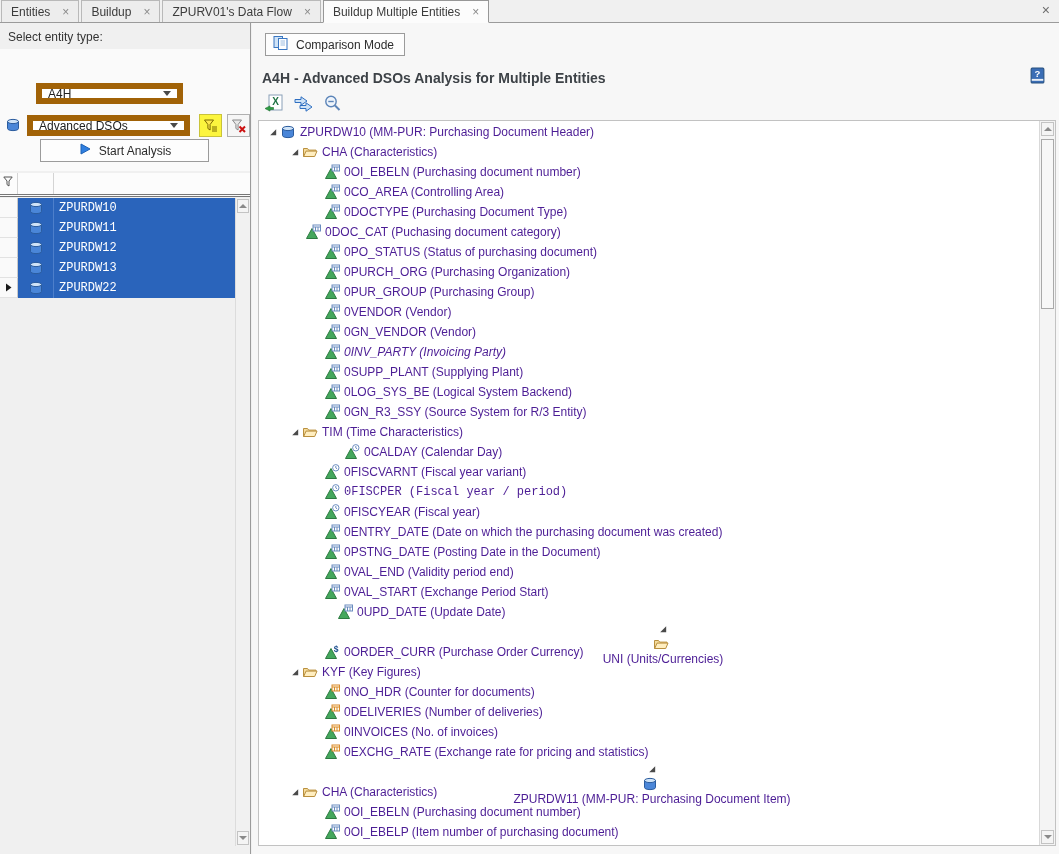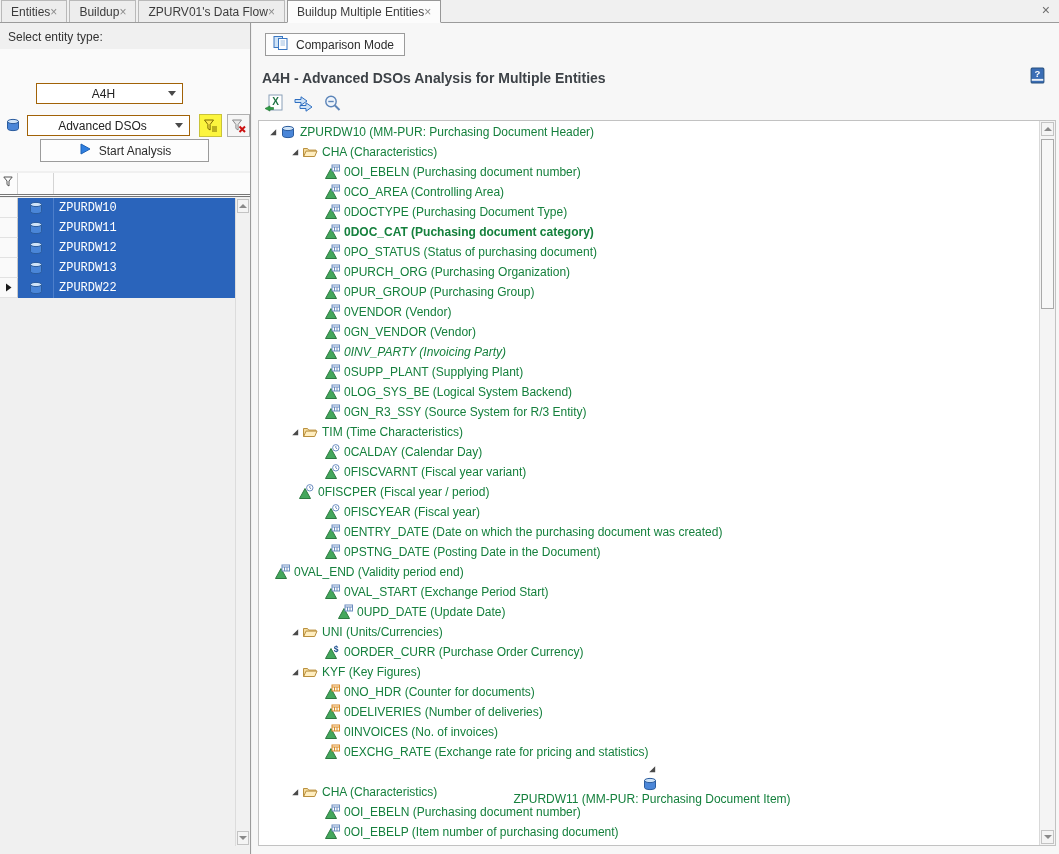--- a/index.html
+++ b/index.html
@@ -3,35 +3,35 @@
 <meta charset="utf-8">
 <style>
   * { margin:0; padding:0; box-sizing:border-box; }
   html,body { width:1059px; height:854px; overflow:hidden; }
   body { font-family:"Liberation Sans", sans-serif; font-size:12px; color:#3c3c3c; background:#eef0f1; }
   #app { position:relative; width:1059px; height:854px; background:#f0f0f0; }
 
   
   #tab-bar { position:absolute; top:0; left:0; right:0; height:23px; background:#f0f0f0;
              border-bottom:1px solid #9b9b9b; display:flex; align-items:flex-end; }
-  .tab { display:inline-flex; align-items:center; height:22px; padding:0 9px;
+  .tab { display:inline-flex; align-items:center; gap:12px; height:22px; padding:0 9px;
          background:#ededed; border:1px solid #b9b9b9; border-bottom:none; margin-right:2px;
          color:#3c3c3c; white-space:nowrap; cursor:default; }
   .tab.active { background:#fcfcfc; border:1px solid #979797; border-bottom:1px solid #fcfcfc;
                 height:23px; margin-bottom:-1px; z-index:2; }
   .tab-close { color:#8b8b8b; font-size:12px; line-height:1; }
   #window-close { position:absolute; right:9px; top:3px; color:#6e6e6e; font-size:14px; line-height:1; cursor:default; }
 
   
   #sidebar { position:absolute; top:23px; left:0; width:251px; bottom:0; background:#f0f0f0;
              border-right:1px solid #9b9b9b; }
   #select-entity-label { padding:7px 8px 5px 8px; border-bottom:1px solid #9b9b9b; color:#333; }
   #controls-area { position:absolute; top:26px; left:0; right:0; height:122px; background:#fafafa; }
-  .combo { position:absolute; background:#fff; border:1px solid #a16207; display:flex;
-           align-items:center; padding:0 6px; cursor:default;text-align:center; }
+  .combo { position:absolute; background:#fff; border:6px solid #a16207; display:flex;
+           align-items:center; padding:0 6px; cursor:default; }
   .combo .combo-value { flex:1; color:#222; }
   .combo-arrow { width:0; height:0; border-left:4px solid transparent; border-right:4px solid transparent;
                  border-top:5px solid #4a4a4a; margin-left:4px; }
   #system-combo { left:36px; top:34px; width:147px; height:21px; }
   #type-combo   { left:27px; top:66px; width:163px; height:21px; }
   #sidebar-adso-icon { position:absolute; left:5px; top:68px; width:17px; height:16px; }
   .sq-btn { position:absolute; width:23px; height:23px; border:1px solid #b0b0b0; display:flex;
             align-items:center; justify-content:center; cursor:default; }
   #filter-edit-button { left:199px; top:65px; background:#fcf53e; border-color:#c9c33a; }
   #filter-clear-button { left:227px; top:65px; background:#f6f6f6; }
@@ -70,21 +70,21 @@
   #help-button { position:absolute; right:13px; top:44px; width:17px; height:17px; cursor:default; }
   #tree-toolbar { position:absolute; left:12px; top:70px; display:flex; gap:9px; align-items:center; }
   .tool-btn { width:20px; height:20px; display:flex; align-items:center; justify-content:center; cursor:default; }
 
   #tree-panel { position:absolute; left:6px; right:3px; top:97px; height:726px; background:#fff;
                 border:1px solid #c2c2c2; overflow:hidden; }
   #tree-rows { position:absolute; top:1px; left:1px; right:17px; bottom:1px; overflow:hidden; }
   .trow { height:20px; display:flex; align-items:center; white-space:nowrap; cursor:default; }
   .caret { width:14px; display:inline-flex; justify-content:center; align-items:center; flex:0 0 14px; }
   .ticon { width:16px; height:16px; margin-right:4px; flex:0 0 16px; display:inline-flex; align-items:center; justify-content:center; }
-  .tlabel { color:#15803d; }
+  .tlabel { color:#4c1d95; }
   #tree-scroll { right:0; top:0; bottom:0; width:16px; border-left:1px solid #d9d9d9; background:#f4f4f4; }
   #tree-thumb { position:absolute; left:1px; right:1px; top:18px; height:170px; background:#f7f7f7; border:1px solid #a9a9a9; }
 </style>
 </head>
 <body>
 
 <div id="app">
 
   <div id="tab-bar">
     <div id="tabs-holder" style="display:flex; align-items:flex-end; height:100%; padding-left:1px;">
@@ -325,21 +325,21 @@
               <svg width="16" height="16" viewBox="0 0 16 16">
                 <polygon points="1.5,14.5 7,4.5 12.5,14.5" fill="#44a75d" stroke="#2c7a40" stroke-width="1"></polygon>
                 <rect x="8" y="1" width="7.5" height="6" fill="#fff" stroke="#6a8cbf"></rect>
                 <line x1="8" y1="3" x2="15.5" y2="3" stroke="#6a8cbf"></line>
                 <line x1="10.5" y1="3" x2="10.5" y2="7" stroke="#6a8cbf"></line>
                 <line x1="13" y1="3" x2="13" y2="7" stroke="#6a8cbf"></line>
               </svg>
             </span>
             <span class="tlabel">0DOCTYPE (Purchasing Document Type)</span>
           </div>
-          <div class="trow" style="padding-left: 50px; font-weight: bold;">
+          <div class="trow" style="padding-left: 31px;">
             <span class="caret"></span>
             <span class="ticon">
               <svg width="16" height="16" viewBox="0 0 16 16">
                 <polygon points="1.5,14.5 7,4.5 12.5,14.5" fill="#44a75d" stroke="#2c7a40" stroke-width="1"></polygon>
                 <rect x="8" y="1" width="7.5" height="6" fill="#fff" stroke="#6a8cbf"></rect>
                 <line x1="8" y1="3" x2="15.5" y2="3" stroke="#6a8cbf"></line>
                 <line x1="10.5" y1="3" x2="10.5" y2="7" stroke="#6a8cbf"></line>
                 <line x1="13" y1="3" x2="13" y2="7" stroke="#6a8cbf"></line>
               </svg>
             </span>
@@ -469,21 +469,21 @@
               </svg>
             </span>
             <span class="ticon">
               <svg width="16" height="16" viewBox="0 0 16 16">
                 <path d="M1.5 12.5v-8h4l1.2 1.6h7.3v2H5l-1.6 4.4z" fill="#f5dc9c" stroke="#b98f3e"></path>
                 <path d="M1.7 12.5 4 7.1h11l-2.3 5.4z" fill="#ffeec0" stroke="#b98f3e"></path>
               </svg>
             </span>
             <span class="tlabel">TIM (Time Characteristics)</span>
           </div>
-          <div class="trow" style="padding-left: 50px;">
+          <div class="trow" style="padding-left: 70px;">
             <span class="caret"></span>
             <span class="ticon">
               <svg width="16" height="16" viewBox="0 0 16 16">
                 <polygon points="1.5,14.5 7,4.5 12.5,14.5" fill="#44a75d" stroke="#2c7a40" stroke-width="1"></polygon>
                 <circle cx="11.8" cy="3.8" r="3.2" fill="#fff" stroke="#6a8cbf"></circle>
                 <path d="M11.8 2v1.9l1.3.9" fill="none" stroke="#6a8cbf"></path>
               </svg>
             </span>
             <span class="tlabel">0CALDAY (Calendar Day)</span>
           </div>
@@ -491,21 +491,21 @@
             <span class="caret"></span>
             <span class="ticon">
               <svg width="16" height="16" viewBox="0 0 16 16">
                 <polygon points="1.5,14.5 7,4.5 12.5,14.5" fill="#44a75d" stroke="#2c7a40" stroke-width="1"></polygon>
                 <circle cx="11.8" cy="3.8" r="3.2" fill="#fff" stroke="#6a8cbf"></circle>
                 <path d="M11.8 2v1.9l1.3.9" fill="none" stroke="#6a8cbf"></path>
               </svg>
             </span>
             <span class="tlabel">0FISCVARNT (Fiscal year variant)</span>
           </div>
-          <div class="trow" style="padding-left: 24px;">
+          <div class="trow" style="padding-left: 50px; font-family: Liberation Mono, monospace;">
             <span class="caret"></span>
             <span class="ticon">
               <svg width="16" height="16" viewBox="0 0 16 16">
                 <polygon points="1.5,14.5 7,4.5 12.5,14.5" fill="#44a75d" stroke="#2c7a40" stroke-width="1"></polygon>
                 <circle cx="11.8" cy="3.8" r="3.2" fill="#fff" stroke="#6a8cbf"></circle>
                 <path d="M11.8 2v1.9l1.3.9" fill="none" stroke="#6a8cbf"></path>
               </svg>
             </span>
             <span class="tlabel">0FISCPER (Fiscal year / period)</span>
           </div>
@@ -539,21 +539,21 @@
               <svg width="16" height="16" viewBox="0 0 16 16">
                 <polygon points="1.5,14.5 7,4.5 12.5,14.5" fill="#44a75d" stroke="#2c7a40" stroke-width="1"></polygon>
                 <rect x="8" y="1" width="7.5" height="6" fill="#fff" stroke="#6a8cbf"></rect>
                 <line x1="8" y1="3" x2="15.5" y2="3" stroke="#6a8cbf"></line>
                 <line x1="10.5" y1="3" x2="10.5" y2="7" stroke="#6a8cbf"></line>
                 <line x1="13" y1="3" x2="13" y2="7" stroke="#6a8cbf"></line>
               </svg>
             </span>
             <span class="tlabel">0PSTNG_DATE (Posting Date in the Document)</span>
           </div>
-          <div class="trow" style="">
+          <div class="trow" style="padding-left: 50px;">
             <span class="caret"></span>
             <span class="ticon">
               <svg width="16" height="16" viewBox="0 0 16 16">
                 <polygon points="1.5,14.5 7,4.5 12.5,14.5" fill="#44a75d" stroke="#2c7a40" stroke-width="1"></polygon>
                 <rect x="8" y="1" width="7.5" height="6" fill="#fff" stroke="#6a8cbf"></rect>
                 <line x1="8" y1="3" x2="15.5" y2="3" stroke="#6a8cbf"></line>
                 <line x1="10.5" y1="3" x2="10.5" y2="7" stroke="#6a8cbf"></line>
                 <line x1="13" y1="3" x2="13" y2="7" stroke="#6a8cbf"></line>
               </svg>
             </span>
@@ -577,137 +577,137 @@
             <span class="ticon">
               <svg width="16" height="16" viewBox="0 0 16 16">
                 <polygon points="1.5,14.5 7,4.5 12.5,14.5" fill="#44a75d" stroke="#2c7a40" stroke-width="1"></polygon>
                 <rect x="8" y="1" width="7.5" height="6" fill="#fff" stroke="#6a8cbf"></rect>
                 <line x1="8" y1="3" x2="15.5" y2="3" stroke="#6a8cbf"></line>
                 <line x1="10.5" y1="3" x2="10.5" y2="7" stroke="#6a8cbf"></line>
                 <line x1="13" y1="3" x2="13" y2="7" stroke="#6a8cbf"></line>
               </svg>
             </span>
             <span class="tlabel">0UPD_DATE (Update Date)</span>
+          </div>
+          <div class="trow" style="padding-left: 28px; flex-direction: column;">
+            <span class="caret">
+              <svg width="10" height="10" viewBox="0 0 10 10">
+                <polygon points="8.2,2.2 8.2,8.2 2.2,8.2" fill="#4a4a4a"></polygon>
+              </svg>
+            </span>
+            <span class="ticon">
+              <svg width="16" height="16" viewBox="0 0 16 16">
+                <path d="M1.5 12.5v-8h4l1.2 1.6h7.3v2H5l-1.6 4.4z" fill="#f5dc9c" stroke="#b98f3e"></path>
+                <path d="M1.7 12.5 4 7.1h11l-2.3 5.4z" fill="#ffeec0" stroke="#b98f3e"></path>
+              </svg>
+            </span>
+            <span class="tlabel">UNI (Units/Currencies)</span>
+          </div>
+          <div class="trow" style="padding-left: 50px;">
+            <span class="caret"></span>
+            <span class="ticon">
+              <svg width="16" height="16" viewBox="0 0 16 16">
+                <polygon points="1.5,14.5 7,4.5 12.5,14.5" fill="#44a75d" stroke="#2c7a40" stroke-width="1"></polygon>
+                <text x="12" y="7.5" font-size="8.5" font-weight="bold" fill="#1d4f8f" text-anchor="middle" font-family="Liberation Sans,sans-serif">$</text>
+              </svg>
+            </span>
+            <span class="tlabel">0ORDER_CURR (Purchase Order Currency)</span>
           </div>
           <div class="trow" style="padding-left: 28px;">
             <span class="caret">
               <svg width="10" height="10" viewBox="0 0 10 10">
                 <polygon points="8.2,2.2 8.2,8.2 2.2,8.2" fill="#4a4a4a"></polygon>
               </svg>
             </span>
             <span class="ticon">
               <svg width="16" height="16" viewBox="0 0 16 16">
                 <path d="M1.5 12.5v-8h4l1.2 1.6h7.3v2H5l-1.6 4.4z" fill="#f5dc9c" stroke="#b98f3e"></path>
                 <path d="M1.7 12.5 4 7.1h11l-2.3 5.4z" fill="#ffeec0" stroke="#b98f3e"></path>
               </svg>
             </span>
-            <span class="tlabel">UNI (Units/Currencies)</span>
-          </div>
-          <div class="trow" style="padding-left: 50px;">
-            <span class="caret"></span>
-            <span class="ticon">
-              <svg width="16" height="16" viewBox="0 0 16 16">
-                <polygon points="1.5,14.5 7,4.5 12.5,14.5" fill="#44a75d" stroke="#2c7a40" stroke-width="1"></polygon>
-                <text x="12" y="7.5" font-size="8.5" font-weight="bold" fill="#1d4f8f" text-anchor="middle" font-family="Liberation Sans,sans-serif">$</text>
-              </svg>
-            </span>
-            <span class="tlabel">0ORDER_CURR (Purchase Order Currency)</span>
+            <span class="tlabel">KYF (Key Figures)</span>
+          </div>
+          <div class="trow" style="padding-left: 50px;">
+            <span class="caret"></span>
+            <span class="ticon">
+              <svg width="16" height="16" viewBox="0 0 16 16">
+                <polygon points="1.5,14.5 7,4.5 12.5,14.5" fill="#44a75d" stroke="#2c7a40" stroke-width="1"></polygon>
+                <rect x="8" y="1" width="7.5" height="6" fill="#fffbe8" stroke="#d98a2b"></rect>
+                <line x1="8" y1="3" x2="15.5" y2="3" stroke="#d98a2b"></line>
+                <line x1="10.5" y1="3" x2="10.5" y2="7" stroke="#d98a2b"></line>
+                <line x1="13" y1="3" x2="13" y2="7" stroke="#d98a2b"></line>
+              </svg>
+            </span>
+            <span class="tlabel">0NO_HDR (Counter for documents)</span>
+          </div>
+          <div class="trow" style="padding-left: 50px;">
+            <span class="caret"></span>
+            <span class="ticon">
+              <svg width="16" height="16" viewBox="0 0 16 16">
+                <polygon points="1.5,14.5 7,4.5 12.5,14.5" fill="#44a75d" stroke="#2c7a40" stroke-width="1"></polygon>
+                <rect x="8" y="1" width="7.5" height="6" fill="#fffbe8" stroke="#d98a2b"></rect>
+                <line x1="8" y1="3" x2="15.5" y2="3" stroke="#d98a2b"></line>
+                <line x1="10.5" y1="3" x2="10.5" y2="7" stroke="#d98a2b"></line>
+                <line x1="13" y1="3" x2="13" y2="7" stroke="#d98a2b"></line>
+              </svg>
+            </span>
+            <span class="tlabel">0DELIVERIES (Number of deliveries)</span>
+          </div>
+          <div class="trow" style="padding-left: 50px;">
+            <span class="caret"></span>
+            <span class="ticon">
+              <svg width="16" height="16" viewBox="0 0 16 16">
+                <polygon points="1.5,14.5 7,4.5 12.5,14.5" fill="#44a75d" stroke="#2c7a40" stroke-width="1"></polygon>
+                <rect x="8" y="1" width="7.5" height="6" fill="#fffbe8" stroke="#d98a2b"></rect>
+                <line x1="8" y1="3" x2="15.5" y2="3" stroke="#d98a2b"></line>
+                <line x1="10.5" y1="3" x2="10.5" y2="7" stroke="#d98a2b"></line>
+                <line x1="13" y1="3" x2="13" y2="7" stroke="#d98a2b"></line>
+              </svg>
+            </span>
+            <span class="tlabel">0INVOICES (No. of invoices)</span>
+          </div>
+          <div class="trow" style="padding-left: 50px;">
+            <span class="caret"></span>
+            <span class="ticon">
+              <svg width="16" height="16" viewBox="0 0 16 16">
+                <polygon points="1.5,14.5 7,4.5 12.5,14.5" fill="#44a75d" stroke="#2c7a40" stroke-width="1"></polygon>
+                <rect x="8" y="1" width="7.5" height="6" fill="#fffbe8" stroke="#d98a2b"></rect>
+                <line x1="8" y1="3" x2="15.5" y2="3" stroke="#d98a2b"></line>
+                <line x1="10.5" y1="3" x2="10.5" y2="7" stroke="#d98a2b"></line>
+                <line x1="13" y1="3" x2="13" y2="7" stroke="#d98a2b"></line>
+              </svg>
+            </span>
+            <span class="tlabel">0EXCHG_RATE (Exchange rate for pricing and statistics)</span>
+          </div>
+          <div class="trow" style="padding-left: 6px; flex-direction: column;">
+            <span class="caret">
+              <svg width="10" height="10" viewBox="0 0 10 10">
+                <polygon points="8.2,2.2 8.2,8.2 2.2,8.2" fill="#4a4a4a"></polygon>
+              </svg>
+            </span>
+            <span class="ticon">
+              <svg width="16" height="16" viewBox="0 0 16 16">
+                <path d="M2.5 4.5v7c0 1.3 2.5 2.1 5.5 2.1s5.5-.8 5.5-2.1v-7z" fill="#4a86d8" stroke="#2b5c9e"></path>
+                <ellipse cx="8" cy="4.5" rx="5.5" ry="2.1" fill="#cfe3f7" stroke="#2b5c9e"></ellipse>
+              </svg>
+            </span>
+            <span class="tlabel">ZPURDW11 (MM-PUR: Purchasing Document Item)</span>
           </div>
           <div class="trow" style="padding-left: 28px;">
             <span class="caret">
               <svg width="10" height="10" viewBox="0 0 10 10">
                 <polygon points="8.2,2.2 8.2,8.2 2.2,8.2" fill="#4a4a4a"></polygon>
               </svg>
             </span>
             <span class="ticon">
               <svg width="16" height="16" viewBox="0 0 16 16">
                 <path d="M1.5 12.5v-8h4l1.2 1.6h7.3v2H5l-1.6 4.4z" fill="#f5dc9c" stroke="#b98f3e"></path>
                 <path d="M1.7 12.5 4 7.1h11l-2.3 5.4z" fill="#ffeec0" stroke="#b98f3e"></path>
               </svg>
             </span>
-            <span class="tlabel">KYF (Key Figures)</span>
-          </div>
-          <div class="trow" style="padding-left: 50px;">
-            <span class="caret"></span>
-            <span class="ticon">
-              <svg width="16" height="16" viewBox="0 0 16 16">
-                <polygon points="1.5,14.5 7,4.5 12.5,14.5" fill="#44a75d" stroke="#2c7a40" stroke-width="1"></polygon>
-                <rect x="8" y="1" width="7.5" height="6" fill="#fffbe8" stroke="#d98a2b"></rect>
-                <line x1="8" y1="3" x2="15.5" y2="3" stroke="#d98a2b"></line>
-                <line x1="10.5" y1="3" x2="10.5" y2="7" stroke="#d98a2b"></line>
-                <line x1="13" y1="3" x2="13" y2="7" stroke="#d98a2b"></line>
-              </svg>
-            </span>
-            <span class="tlabel">0NO_HDR (Counter for documents)</span>
-          </div>
-          <div class="trow" style="padding-left: 50px;">
-            <span class="caret"></span>
-            <span class="ticon">
-              <svg width="16" height="16" viewBox="0 0 16 16">
-                <polygon points="1.5,14.5 7,4.5 12.5,14.5" fill="#44a75d" stroke="#2c7a40" stroke-width="1"></polygon>
-                <rect x="8" y="1" width="7.5" height="6" fill="#fffbe8" stroke="#d98a2b"></rect>
-                <line x1="8" y1="3" x2="15.5" y2="3" stroke="#d98a2b"></line>
-                <line x1="10.5" y1="3" x2="10.5" y2="7" stroke="#d98a2b"></line>
-                <line x1="13" y1="3" x2="13" y2="7" stroke="#d98a2b"></line>
-              </svg>
-            </span>
-            <span class="tlabel">0DELIVERIES (Number of deliveries)</span>
-          </div>
-          <div class="trow" style="padding-left: 50px;">
-            <span class="caret"></span>
-            <span class="ticon">
-              <svg width="16" height="16" viewBox="0 0 16 16">
-                <polygon points="1.5,14.5 7,4.5 12.5,14.5" fill="#44a75d" stroke="#2c7a40" stroke-width="1"></polygon>
-                <rect x="8" y="1" width="7.5" height="6" fill="#fffbe8" stroke="#d98a2b"></rect>
-                <line x1="8" y1="3" x2="15.5" y2="3" stroke="#d98a2b"></line>
-                <line x1="10.5" y1="3" x2="10.5" y2="7" stroke="#d98a2b"></line>
-                <line x1="13" y1="3" x2="13" y2="7" stroke="#d98a2b"></line>
-              </svg>
-            </span>
-            <span class="tlabel">0INVOICES (No. of invoices)</span>
-          </div>
-          <div class="trow" style="padding-left: 50px;">
-            <span class="caret"></span>
-            <span class="ticon">
-              <svg width="16" height="16" viewBox="0 0 16 16">
-                <polygon points="1.5,14.5 7,4.5 12.5,14.5" fill="#44a75d" stroke="#2c7a40" stroke-width="1"></polygon>
-                <rect x="8" y="1" width="7.5" height="6" fill="#fffbe8" stroke="#d98a2b"></rect>
-                <line x1="8" y1="3" x2="15.5" y2="3" stroke="#d98a2b"></line>
-                <line x1="10.5" y1="3" x2="10.5" y2="7" stroke="#d98a2b"></line>
-                <line x1="13" y1="3" x2="13" y2="7" stroke="#d98a2b"></line>
-              </svg>
-            </span>
-            <span class="tlabel">0EXCHG_RATE (Exchange rate for pricing and statistics)</span>
-          </div>
-          <div class="trow" style="padding-left: 6px; flex-direction: column;">
-            <span class="caret">
-              <svg width="10" height="10" viewBox="0 0 10 10">
-                <polygon points="8.2,2.2 8.2,8.2 2.2,8.2" fill="#4a4a4a"></polygon>
-              </svg>
-            </span>
-            <span class="ticon">
-              <svg width="16" height="16" viewBox="0 0 16 16">
-                <path d="M2.5 4.5v7c0 1.3 2.5 2.1 5.5 2.1s5.5-.8 5.5-2.1v-7z" fill="#4a86d8" stroke="#2b5c9e"></path>
-                <ellipse cx="8" cy="4.5" rx="5.5" ry="2.1" fill="#cfe3f7" stroke="#2b5c9e"></ellipse>
-              </svg>
-            </span>
-            <span class="tlabel">ZPURDW11 (MM-PUR: Purchasing Document Item)</span>
-          </div>
-          <div class="trow" style="padding-left: 28px;">
-            <span class="caret">
-              <svg width="10" height="10" viewBox="0 0 10 10">
-                <polygon points="8.2,2.2 8.2,8.2 2.2,8.2" fill="#4a4a4a"></polygon>
-              </svg>
-            </span>
-            <span class="ticon">
-              <svg width="16" height="16" viewBox="0 0 16 16">
-                <path d="M1.5 12.5v-8h4l1.2 1.6h7.3v2H5l-1.6 4.4z" fill="#f5dc9c" stroke="#b98f3e"></path>
-                <path d="M1.7 12.5 4 7.1h11l-2.3 5.4z" fill="#ffeec0" stroke="#b98f3e"></path>
-              </svg>
-            </span>
             <span class="tlabel">CHA (Characteristics)</span>
           </div>
           <div class="trow" style="padding-left: 50px;">
             <span class="caret"></span>
             <span class="ticon">
               <svg width="16" height="16" viewBox="0 0 16 16">
                 <polygon points="1.5,14.5 7,4.5 12.5,14.5" fill="#44a75d" stroke="#2c7a40" stroke-width="1"></polygon>
                 <rect x="8" y="1" width="7.5" height="6" fill="#fff" stroke="#6a8cbf"></rect>
                 <line x1="8" y1="3" x2="15.5" y2="3" stroke="#6a8cbf"></line>
                 <line x1="10.5" y1="3" x2="10.5" y2="7" stroke="#6a8cbf"></line>

